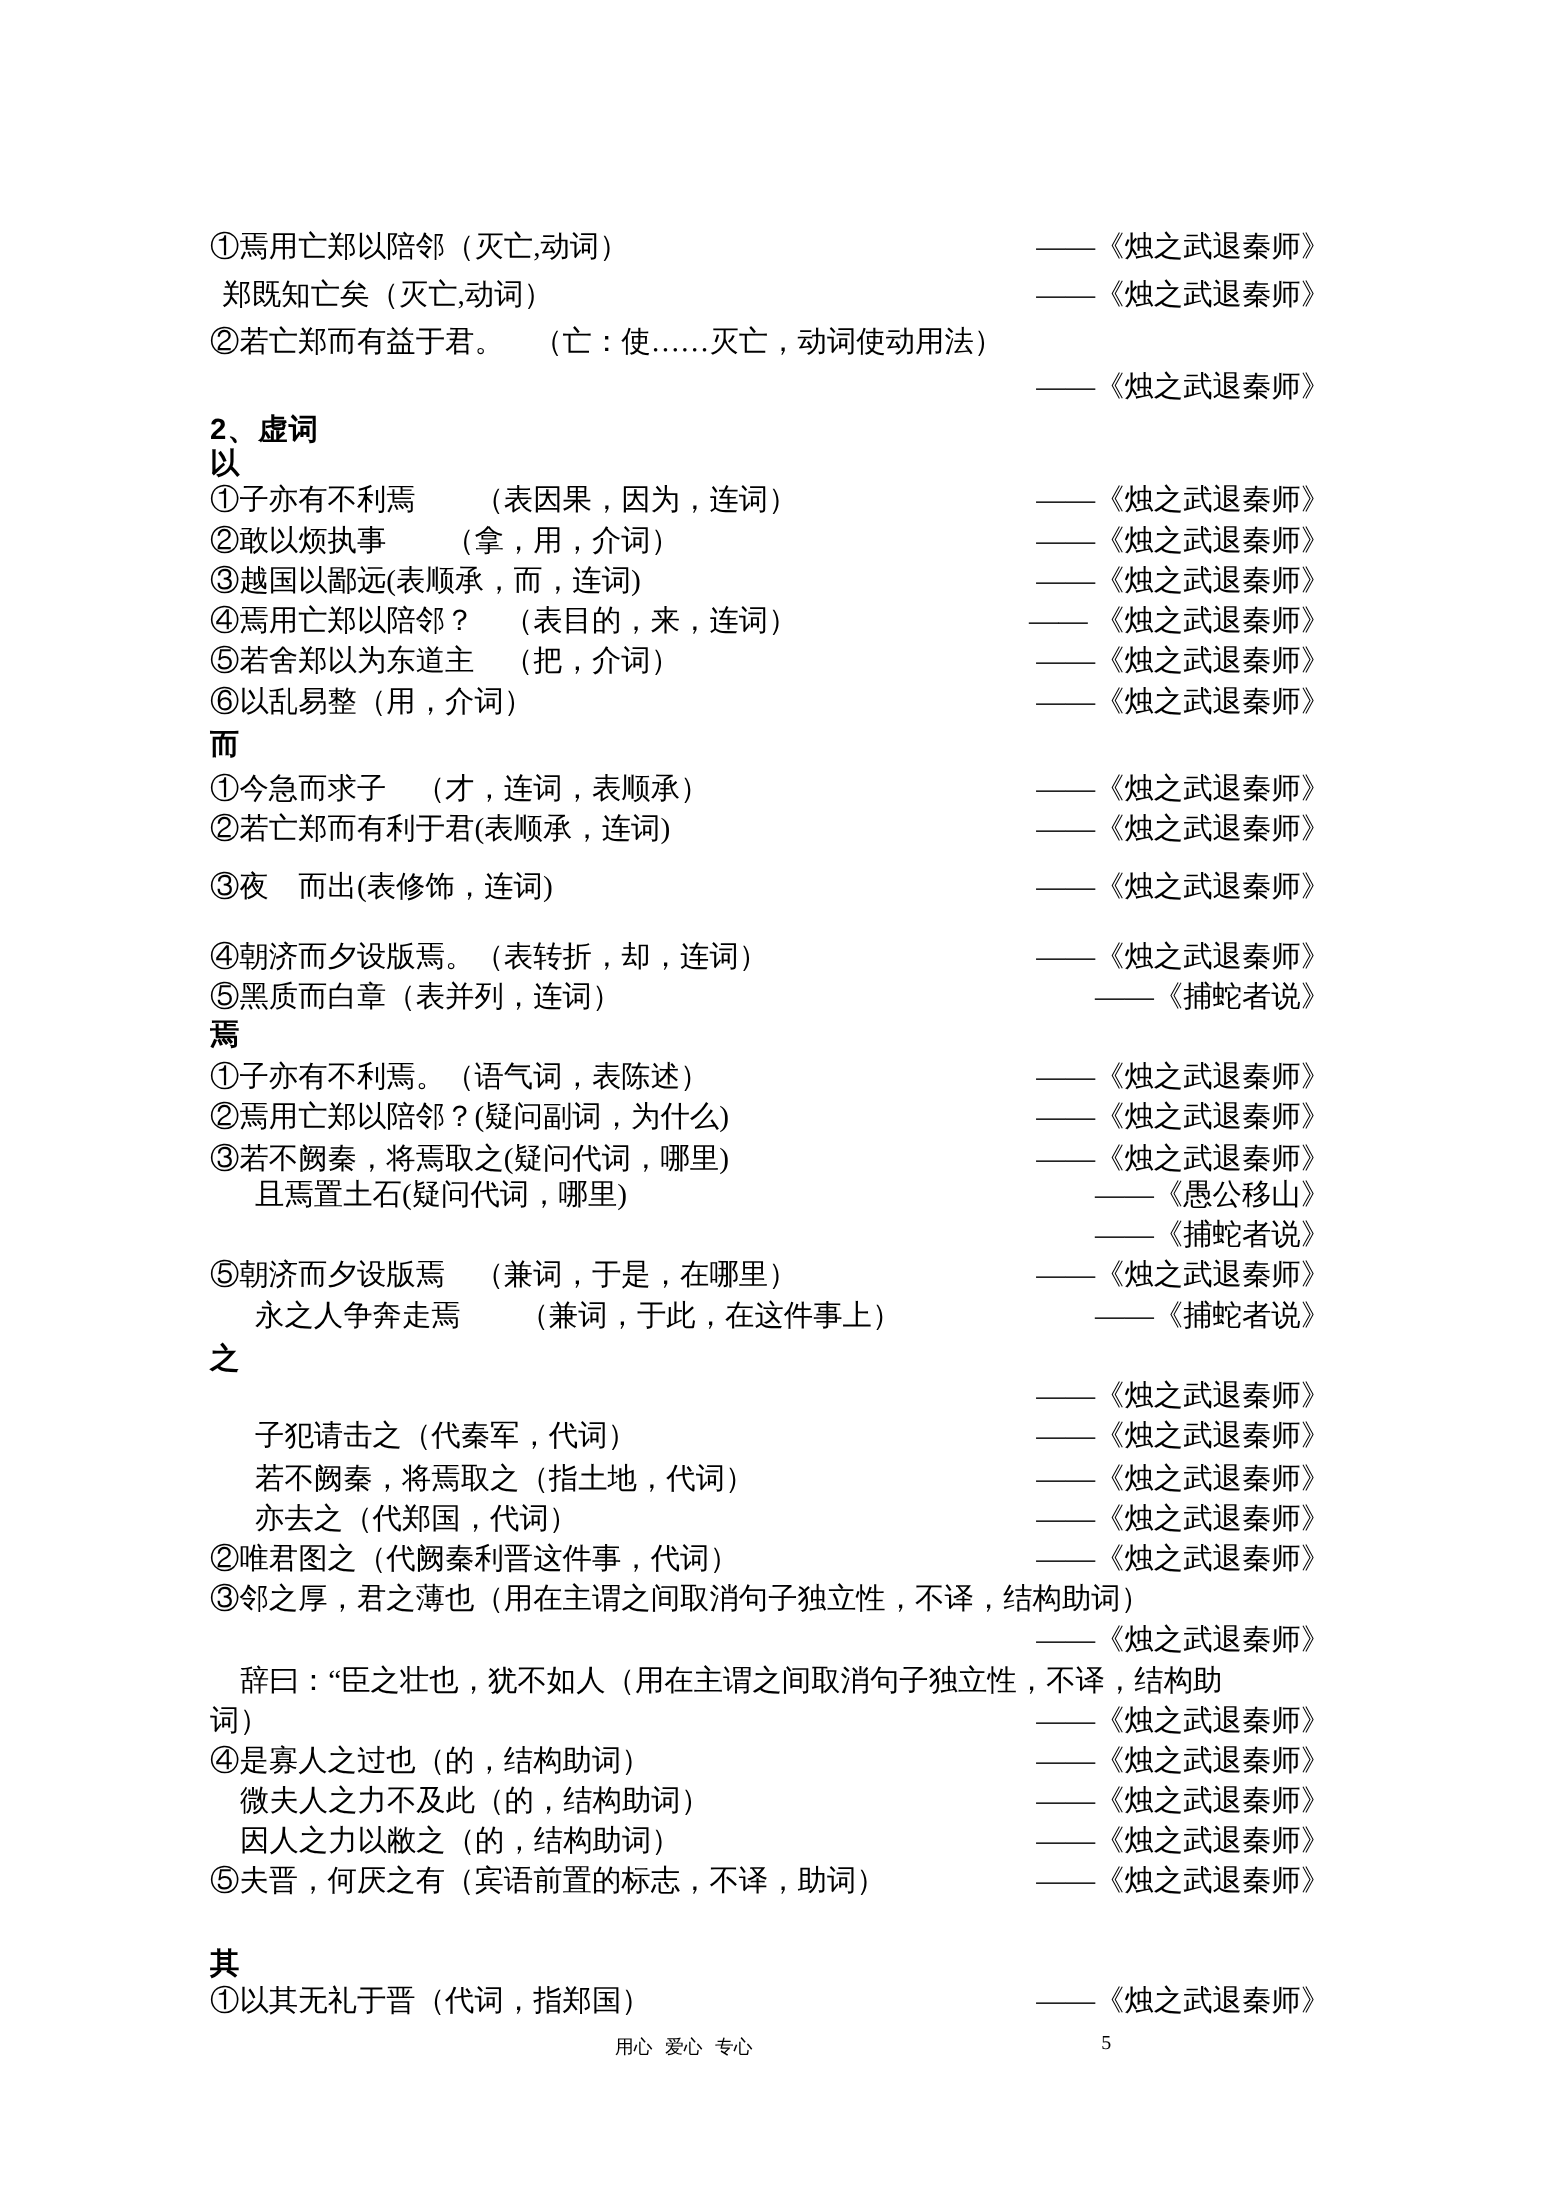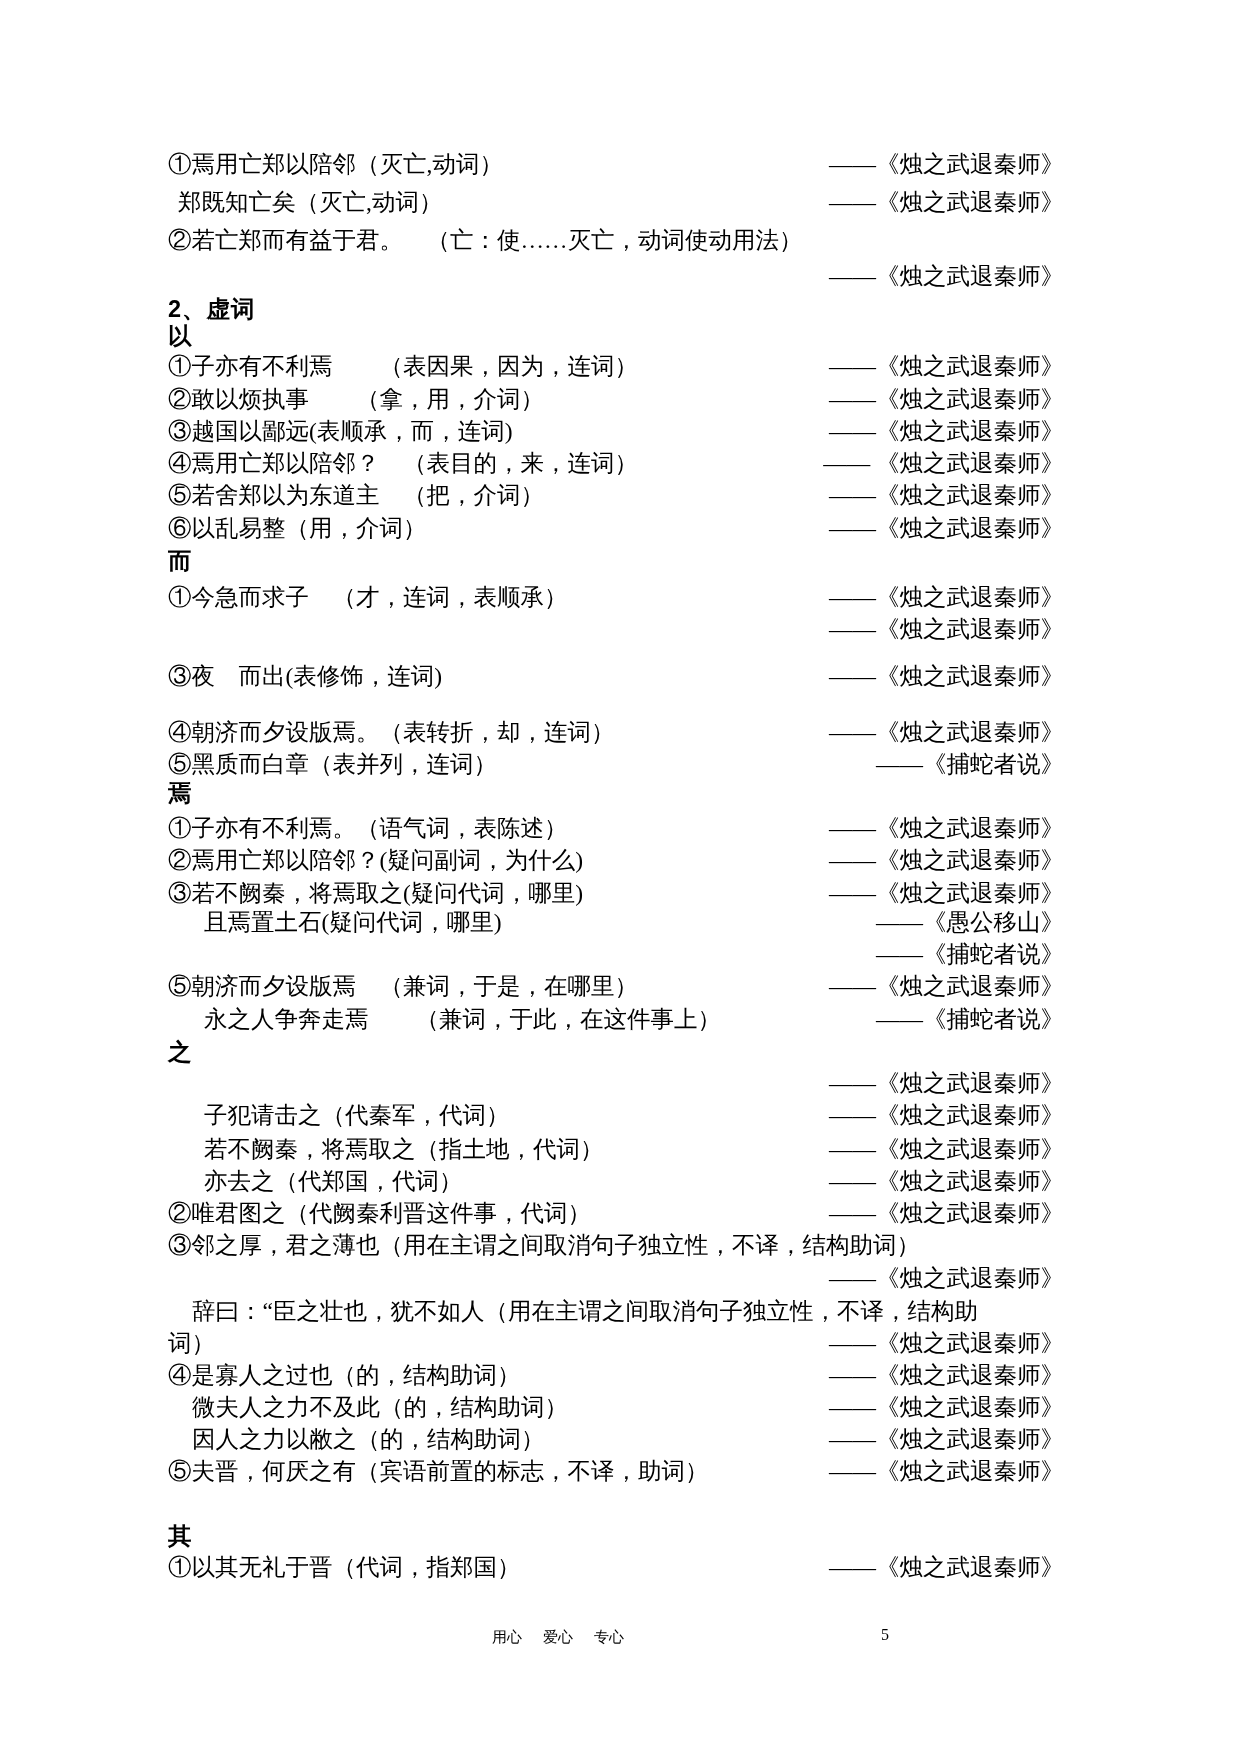--- a/index.html
+++ b/index.html
@@ -15,39 +15,40 @@
   }
   .doc-body{position:absolute;inset:0;}
   .line{
     position:absolute;
     left:168px;
     width:896px;
     display:flex;
     justify-content:space-between;
     align-items:flex-start;
     line-height:1.25;
+    margin-top:34px;
   }
   .line-text{white-space:pre;}
   .line-cite{white-space:pre;margin-left:auto;flex-shrink:0;text-align:right;}
   .line.bold .line-text{
     font-weight:700;
     font-family:"Liberation Sans","DejaVu Sans",sans-serif;
     letter-spacing:1px;
   }
   .footer{
     position:absolute;
     left:0;top:1626px;
     width:1241px;
     font-size:15px;
   }
   .footer-motto{
     position:absolute;
     left:492px;top:2px;
     display:flex;
-    gap:21px;
+    gap:10px;
   }
   .page-number{
     position:absolute;
     left:881px;top:0;
     font-size:16px;
   }
 </style>
 </head>
 <body>
 
@@ -103,20 +104,21 @@
   </div>
       <div class="line bold" style="top: 547px;">
     <span class="line-text">而</span>
 
   </div>
       <div class="line" style="top: 583px;">
     <span class="line-text">①今急而求子　（才，连词，表顺承）</span>
     <span class="line-cite">——《烛之武退秦师》</span>
   </div>
       <div class="line" style="top: 615px;">
+    <span class="line-text">②若亡郑而有利于君(表顺承，连词)</span>
     <span class="line-cite">——《烛之武退秦师》</span>
   </div>
       <div class="line" style="top: 662px;">
     <span class="line-text">③夜　而出(表修饰，连词)</span>
     <span class="line-cite">——《烛之武退秦师》</span>
   </div>
       <div class="line" style="top: 718px;">
     <span class="line-text">④朝济而夕设版焉。（表转折，却，连词）</span>
     <span class="line-cite">——《烛之武退秦师》</span>
   </div>

